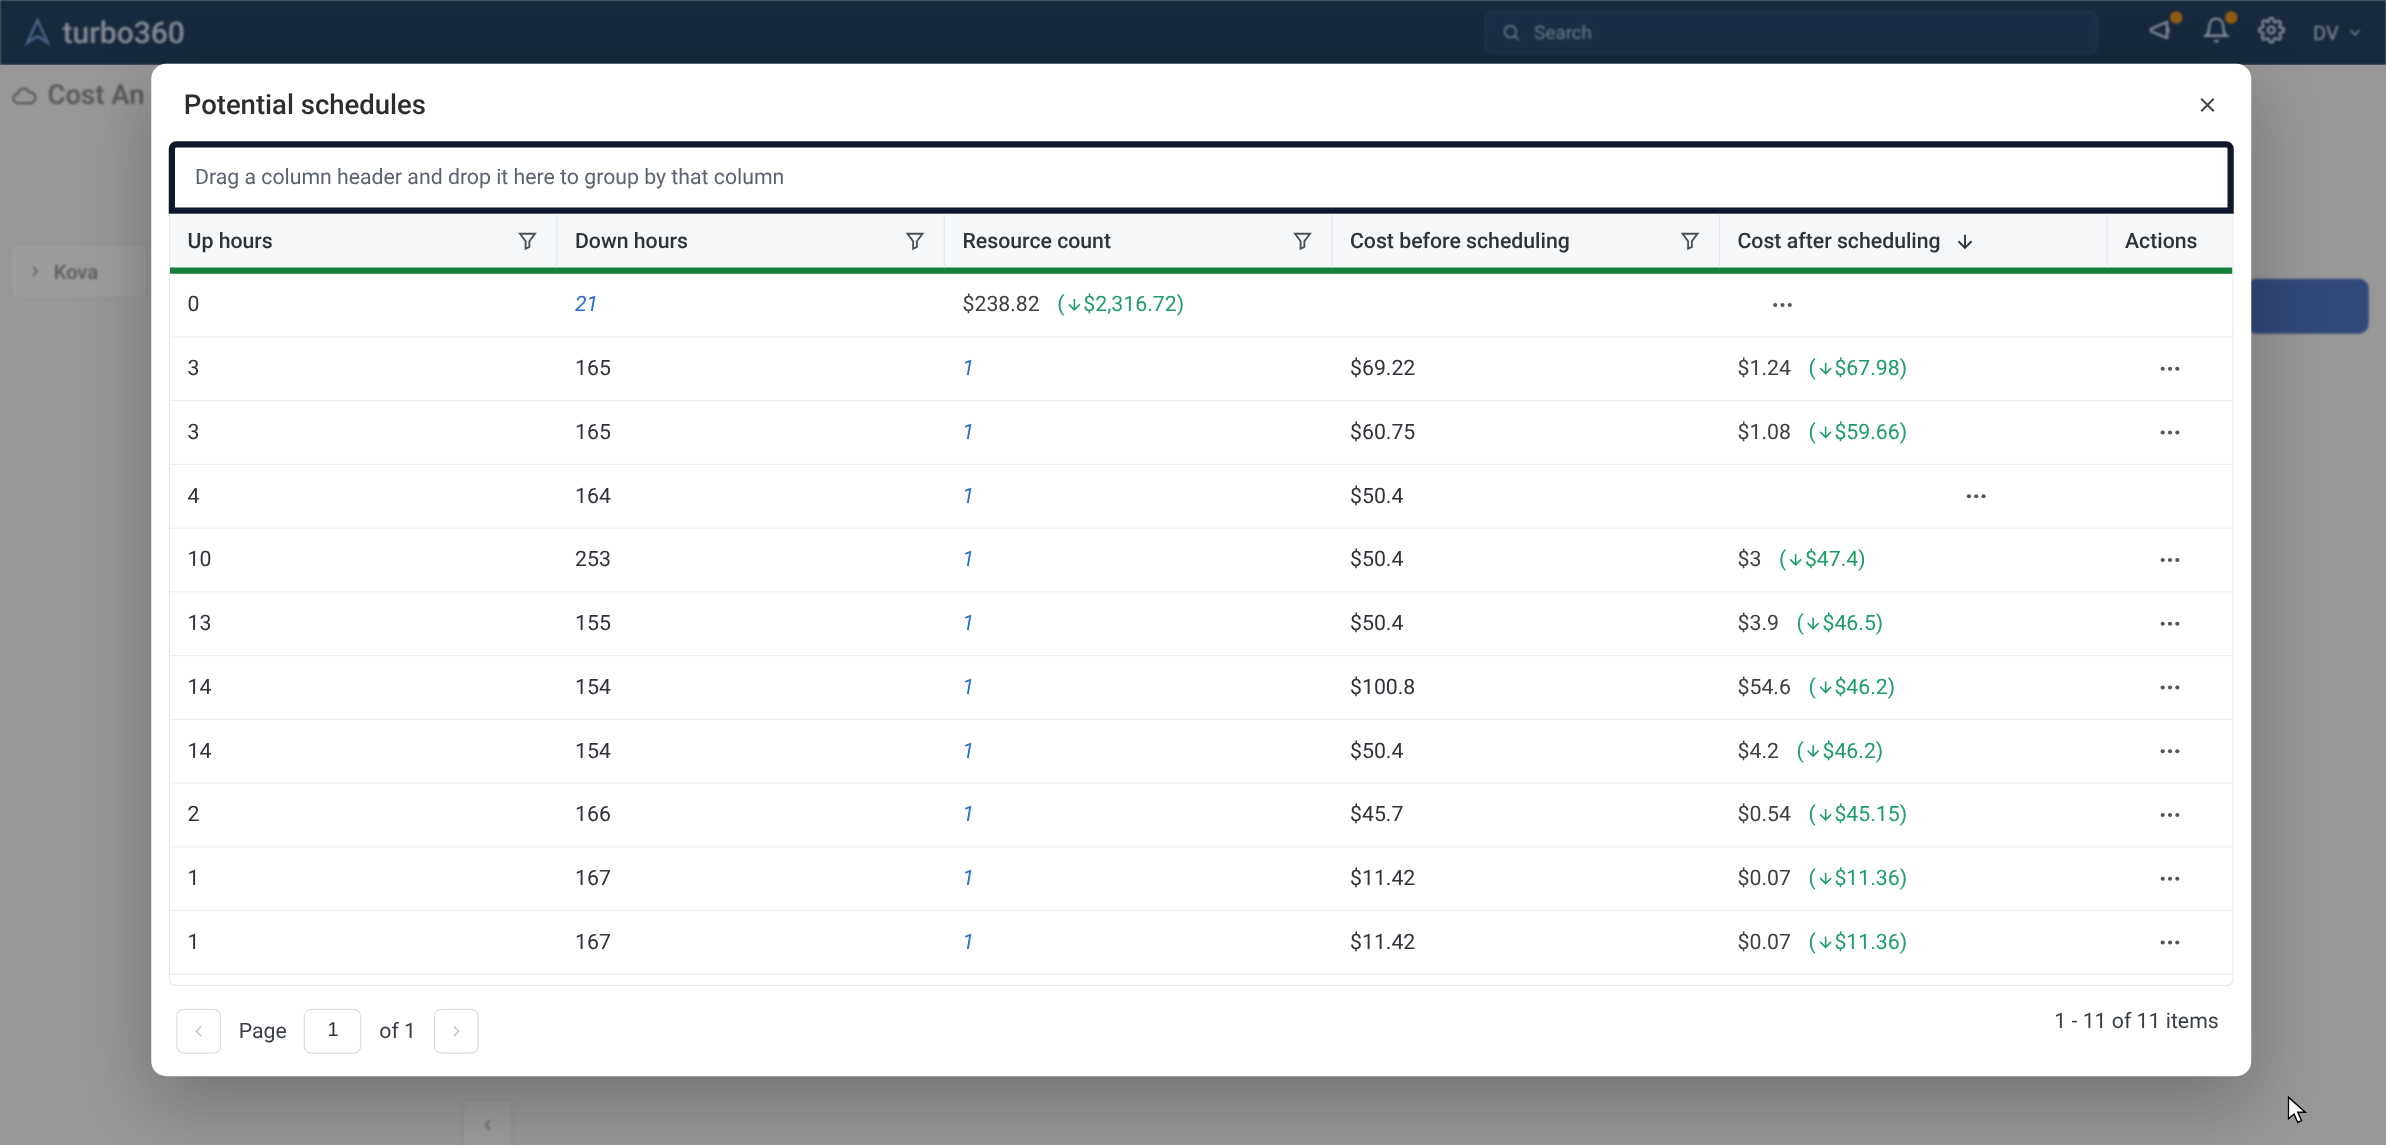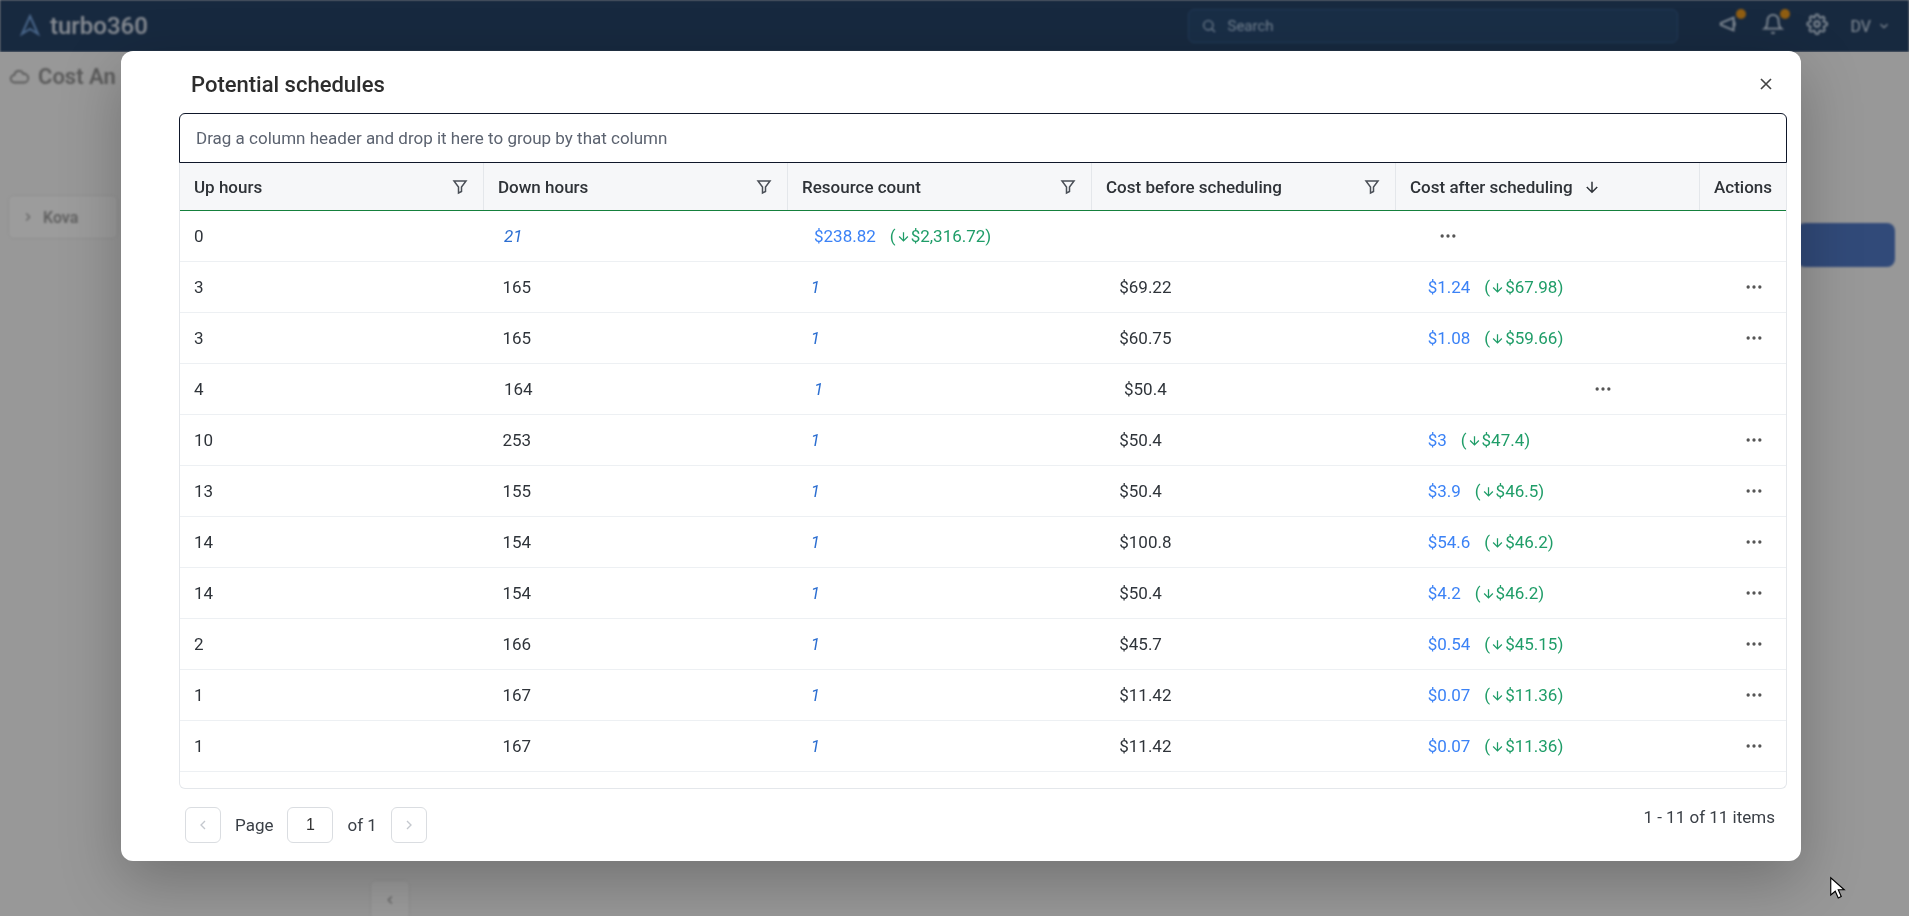--- a/index.html
+++ b/index.html
@@ -48,43 +48,43 @@
   }
 
   .overlay {
     position:absolute; inset:0; background:rgba(40,40,40,0.45);
   }
 
   
   .modal {
     position:absolute; top:51px; left:121px; width:1680px; height:810px;
     background:#fff; border-radius:12px; box-shadow:0 20px 60px rgba(0,0,0,.25);
-    display:flex; flex-direction:column;padding-left:44px;
+    display:flex; flex-direction:column;
   }
   .modal-header {
     display:flex; align-items:center; justify-content:space-between;
     padding:18px 20px 14px 26px;
   }
   .modal-title { font-size:22px; font-weight:500; color:#2d2d2d; }
   .close-btn {
     width:30px; height:30px; display:flex; align-items:center; justify-content:center;
     cursor:pointer; color:#444; border-radius:4px;
   }
 
   .group-drop {
-    margin:0 14px; border:1px solid #0f172a; border-radius:6px 6px 0 0;
+    margin:0 14px; border:5px solid #0f172a; border-radius:6px 6px 0 0;
     padding:14px 16px; color:#5c6370; font-size:17px;
   }
 
   .grid {
     margin:0 14px; border:1px solid #e4e7eb; border-top:none; border-radius:0 0 6px 6px;
     flex:1; display:flex; flex-direction:column; overflow:hidden;
   }
   .grid-header {
-    display:flex; background:#f6f7f9; border-bottom:1px solid #15803d;
+    display:flex; background:#f6f7f9; border-bottom:5px solid #15803d;
     font-size:17px; color:#2f3338; font-weight:500;
     height:48px;
   }
   .col { display:flex; align-items:center; padding:0 14px; border-right:1px solid #e4e7eb; }
   .col:last-child { border-right:none; }
   .col .lbl { flex:1; }
   .col svg.filter { width:18px; height:18px; color:#4a4f57; cursor:pointer; }
   .col svg.sort { width:18px; height:18px; margin-left:10px; color:#2f343a; }
 
   .c-up { width:310px; }
@@ -101,21 +101,21 @@
   }
   .row .cell { display:flex; align-items:center; padding:0 14px; }
   .cell.up { width:310px; }
   .cell.down { width:310px; }
   .cell.res { width:310px;font-style:italic; }
   .cell.before { width:310px; }
   .cell.after { width:310px; }
   .cell.actions { width:118px; flex:1; justify-content:center; }
 
   .res a { color:#2d6fd1; text-decoration:none; cursor:pointer; }
-  .after .cost { margin-right:14px; color:#3b82f6; }
+  .after .cost { margin-right:14px; color:#404040; }
   .after .savings { color:#1f9d68; }
   .after .savings svg { width:15px; height:15px; vertical-align:-2px; }
 
   .more-btn {
     width:36px; height:30px; display:flex; align-items:center; justify-content:center;
     cursor:pointer; color:#555; border-radius:4px;
   }
   .more-btn svg { width:20px; height:20px; }
 
   .pager {

